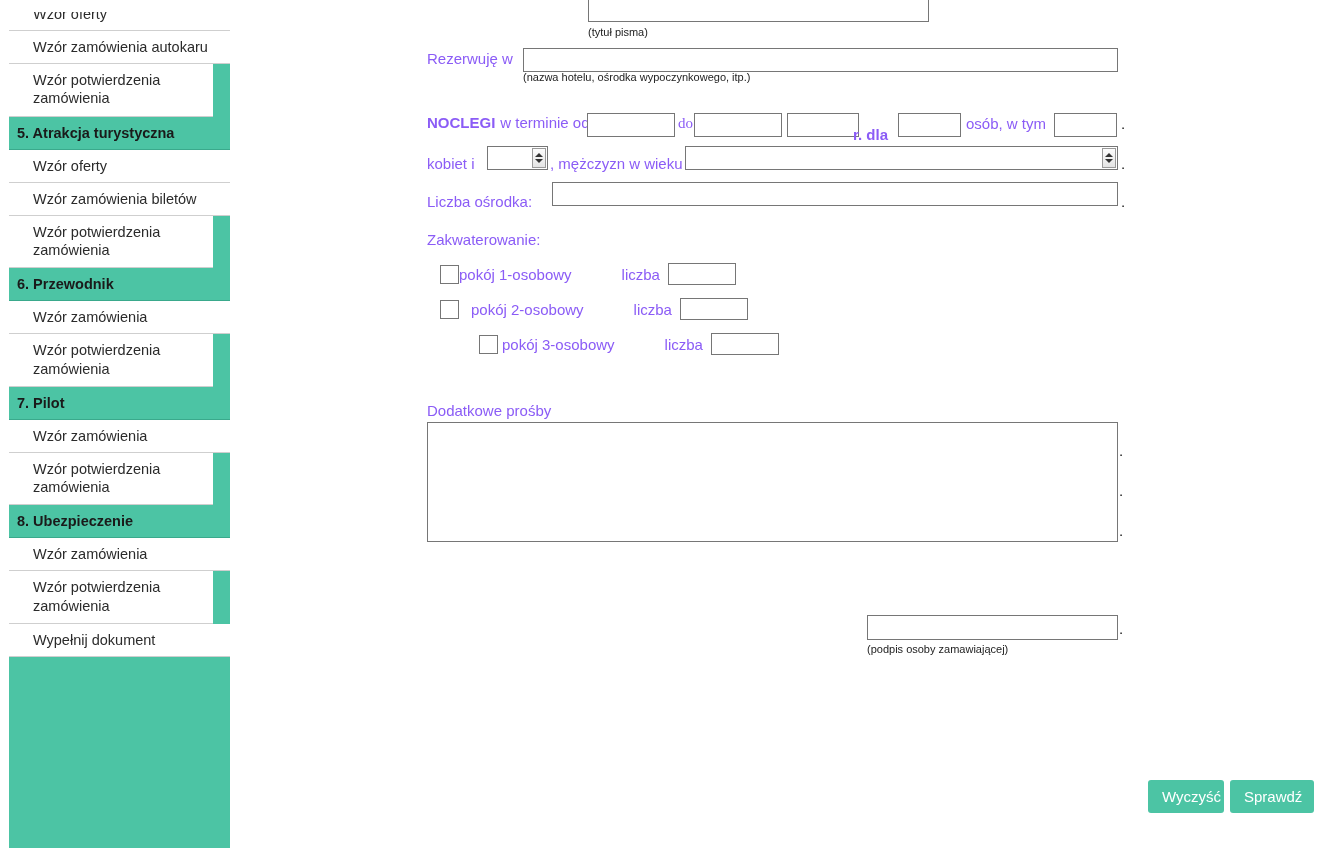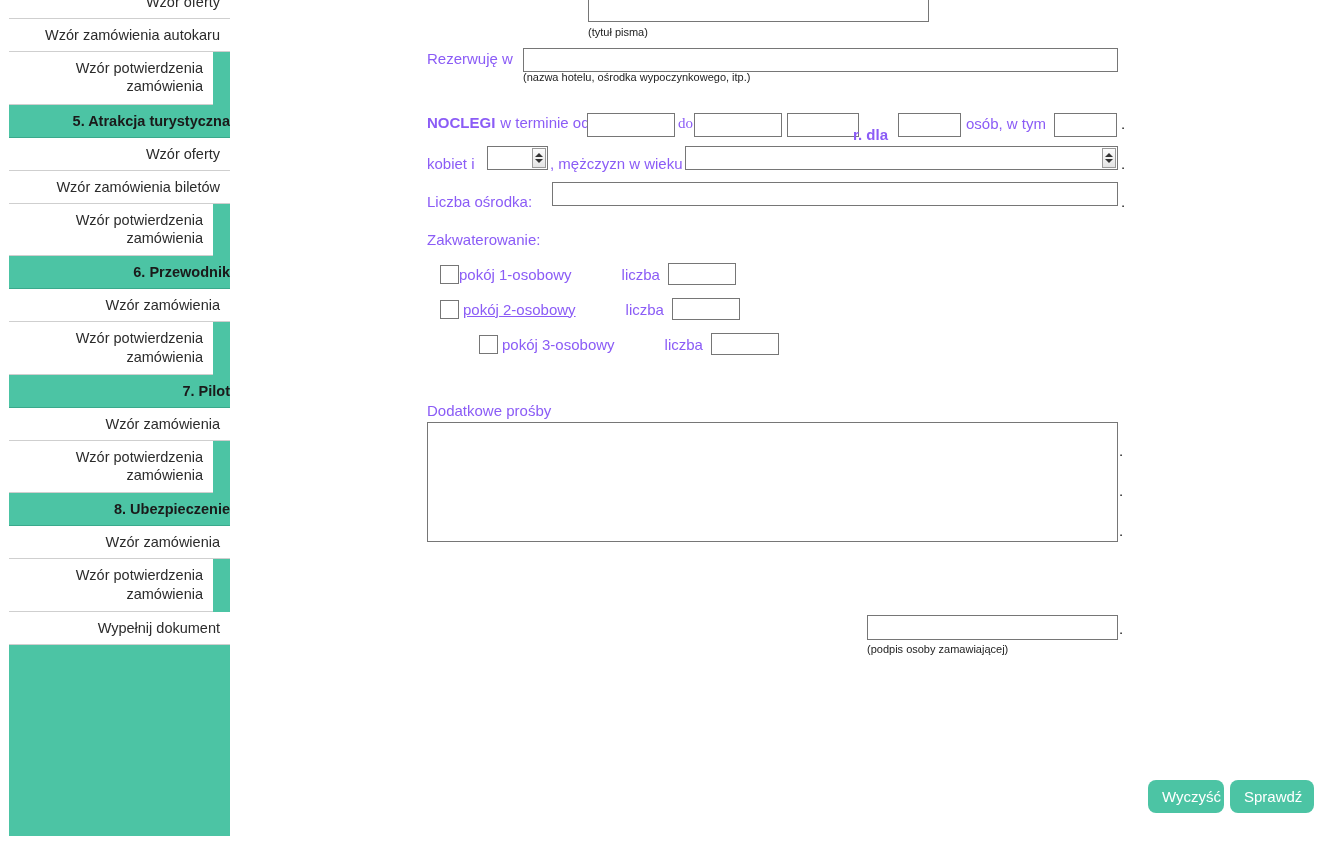--- a/index.html
+++ b/index.html
@@ -13,26 +13,25 @@
     width: 1344px;
     height: 849px;
     overflow: hidden;
     background: #ffffff;
   }
 
   
   #sidebar {
     position: absolute;
     left: 9px;
-    top: 0;
+    top: 12px;
     width: 221px;
     height: 836px;
     background: #4cc4a4;
     overflow: hidden;
-    text-align: right;
   }
   .side-group {
     background: #4cc4a4;
     color: #1a1a1a;
     font-size: 14.5px;
     font-weight: bold;
     padding: 7px 0 7px 8px;
     border-bottom: 1px solid #3aa98c;
     line-height: 1.25;
   }
@@ -173,21 +172,21 @@
     box-sizing: border-box;
   }
   .dot { font-size: 15px; color: #111; }
 
   
   .btn {
     position: absolute;
     background: #4cc4a4;
     color: #ffffff;
     border: none;
-    border-radius: 8px;
+    border-radius: 3px;
     font-size: 15px;
     font-family: "Liberation Sans", sans-serif;
     height: 33px;
     cursor: pointer;
     padding: 0 14px;
   }
 </style>
 </head>
 <body>
 
@@ -271,21 +270,21 @@
 
     <div id="rooms">
         <div class="row" style="left: 210px; top: 263px;">
           <span class="chk"></span>
           <span class="lbl" style="margin-left: 0;">pokój 1-osobowy</span>
           <span class="lbl" style="margin-left: 50px;">liczba</span>
           <input class="tf" value="" style="margin-left: 8px; width: 68px;">
         </div>
         <div class="row" style="left: 210px; top: 298px;">
           <span class="chk"></span>
-          <span class="lbl" style="margin-left: 4px; text-decoration: underline;">pokój 2-osobowy</span>
+          <span class="lbl" style="margin-left: 12px;">pokój 2-osobowy</span>
           <span class="lbl" style="margin-left: 50px;">liczba</span>
           <input class="tf" value="" style="margin-left: 8px; width: 68px;">
         </div>
         <div class="row" style="left: 210px; top: 333px; padding-left: 39px;">
           <span class="chk"></span>
           <span class="lbl" style="margin-left: 4px;">pokój 3-osobowy</span>
           <span class="lbl" style="margin-left: 50px;">liczba</span>
           <input class="tf" value="" style="margin-left: 8px; width: 68px;">
         </div>
       </div>

